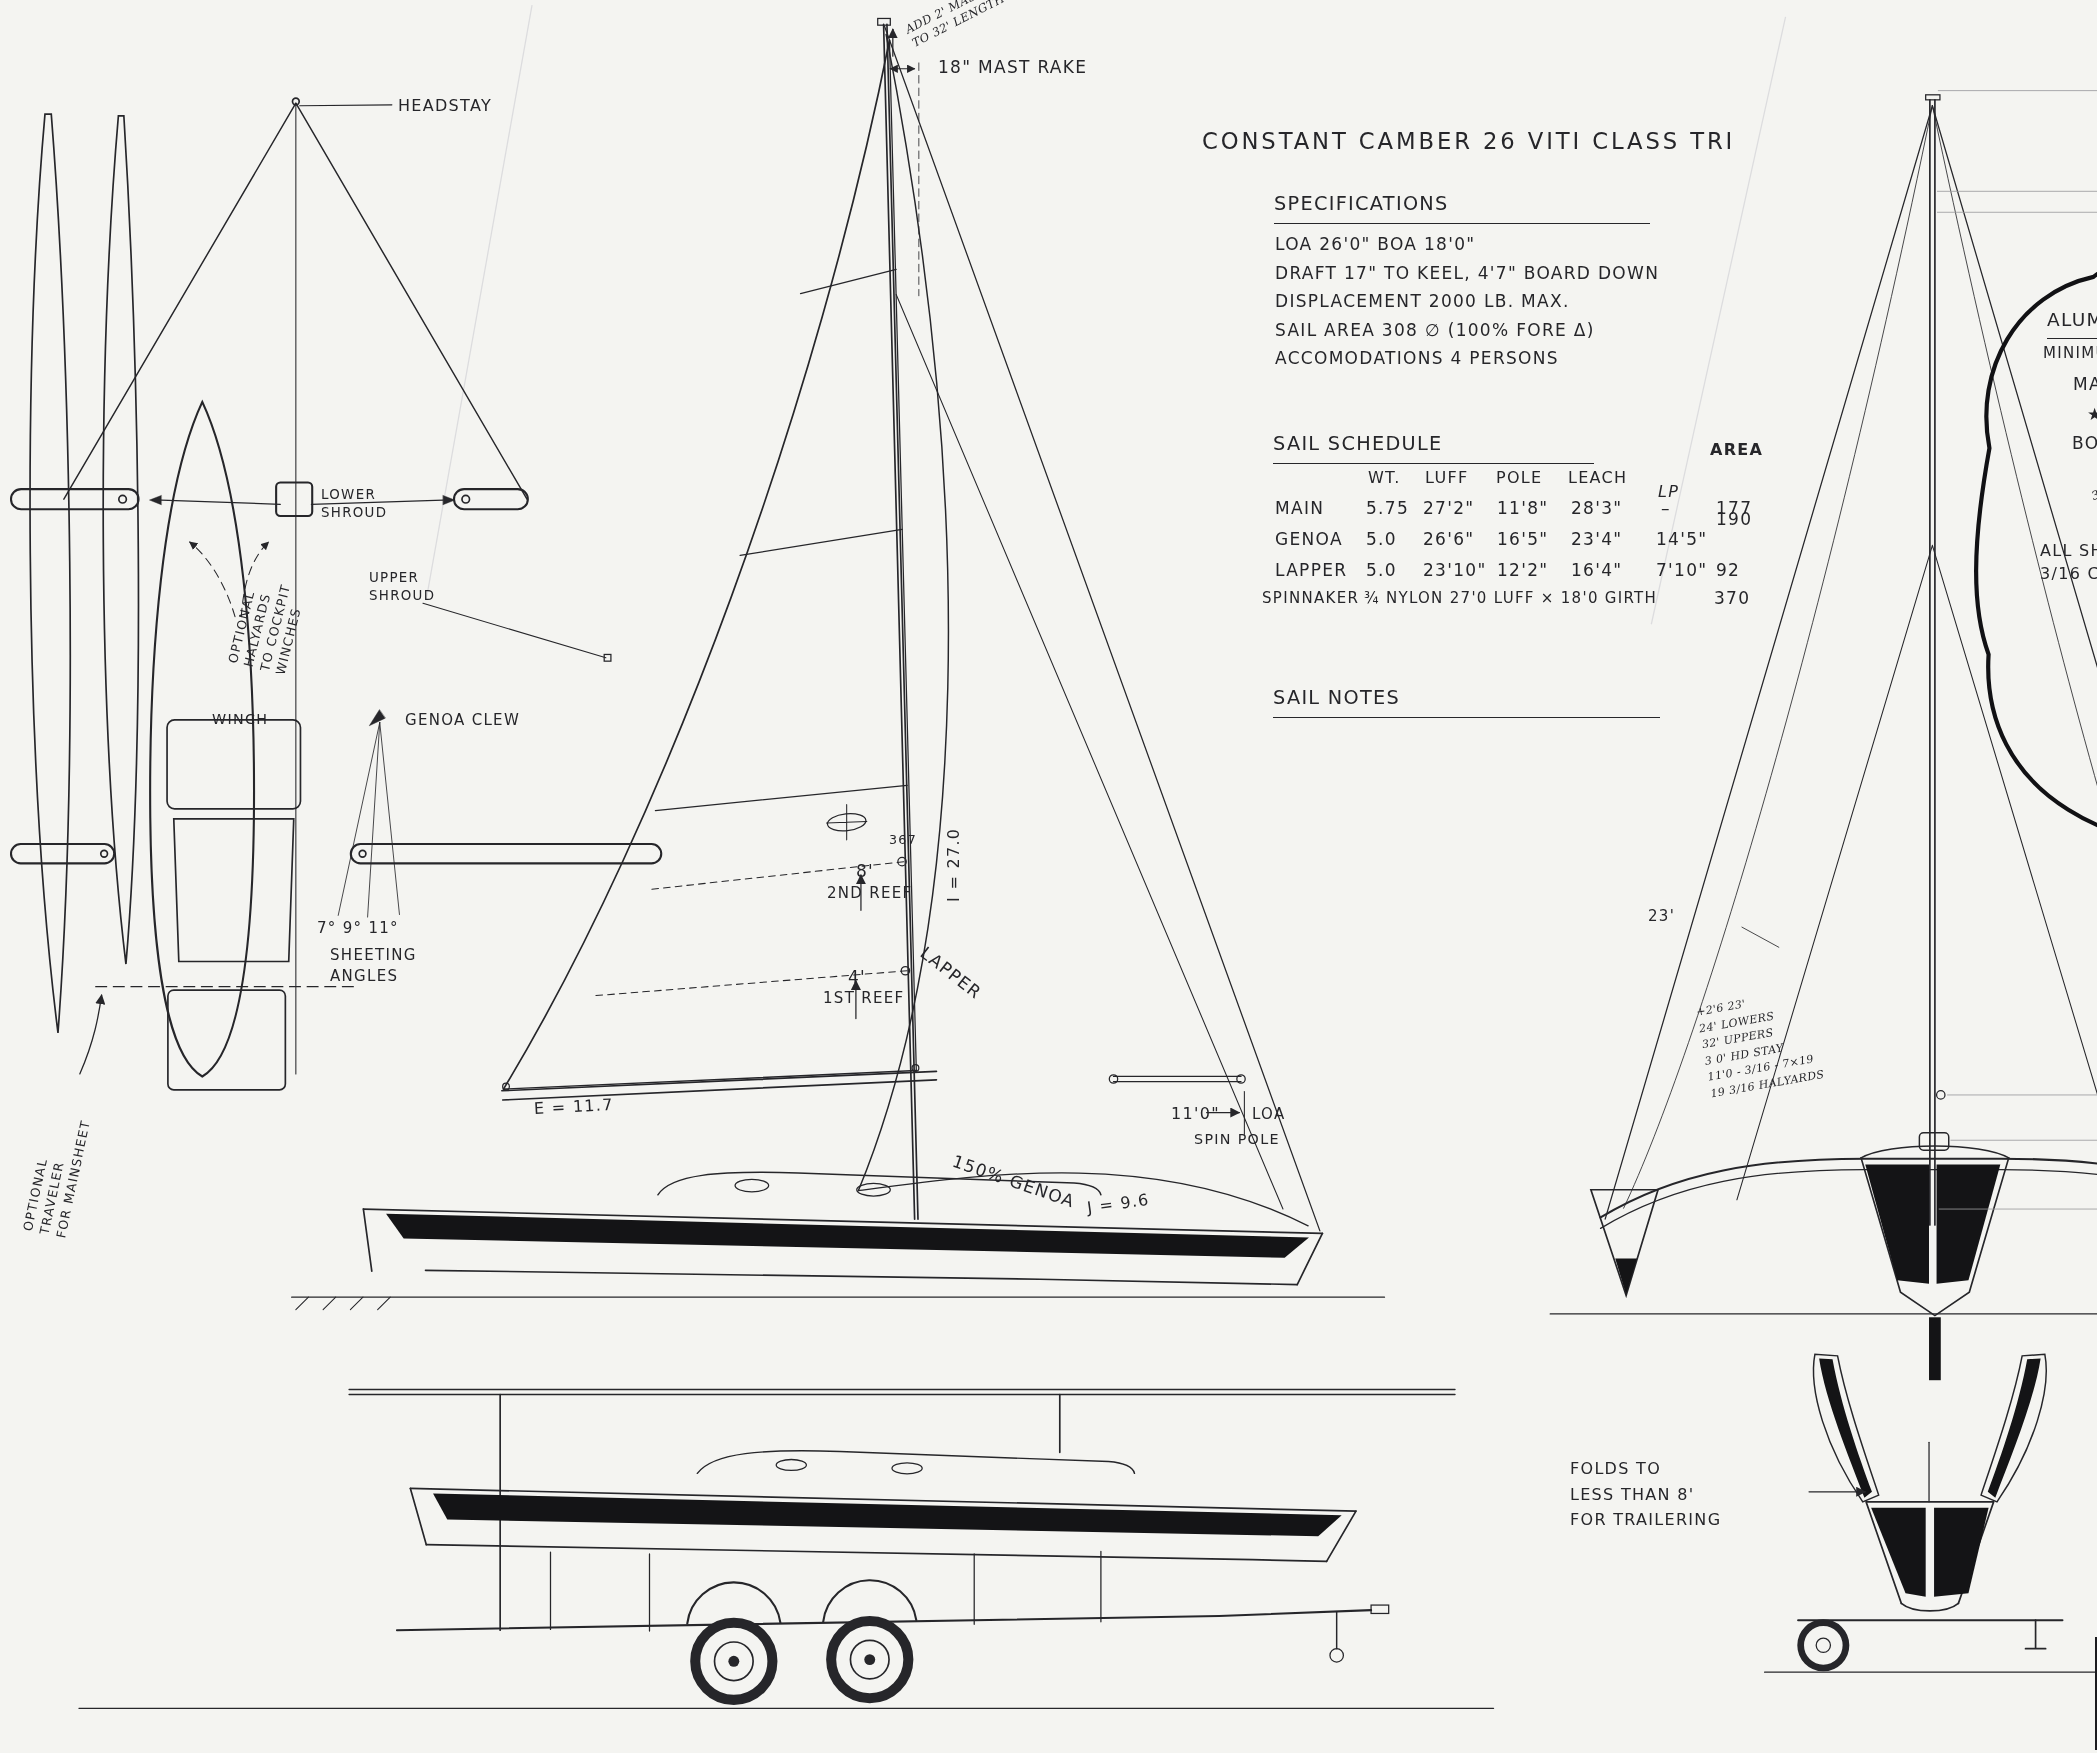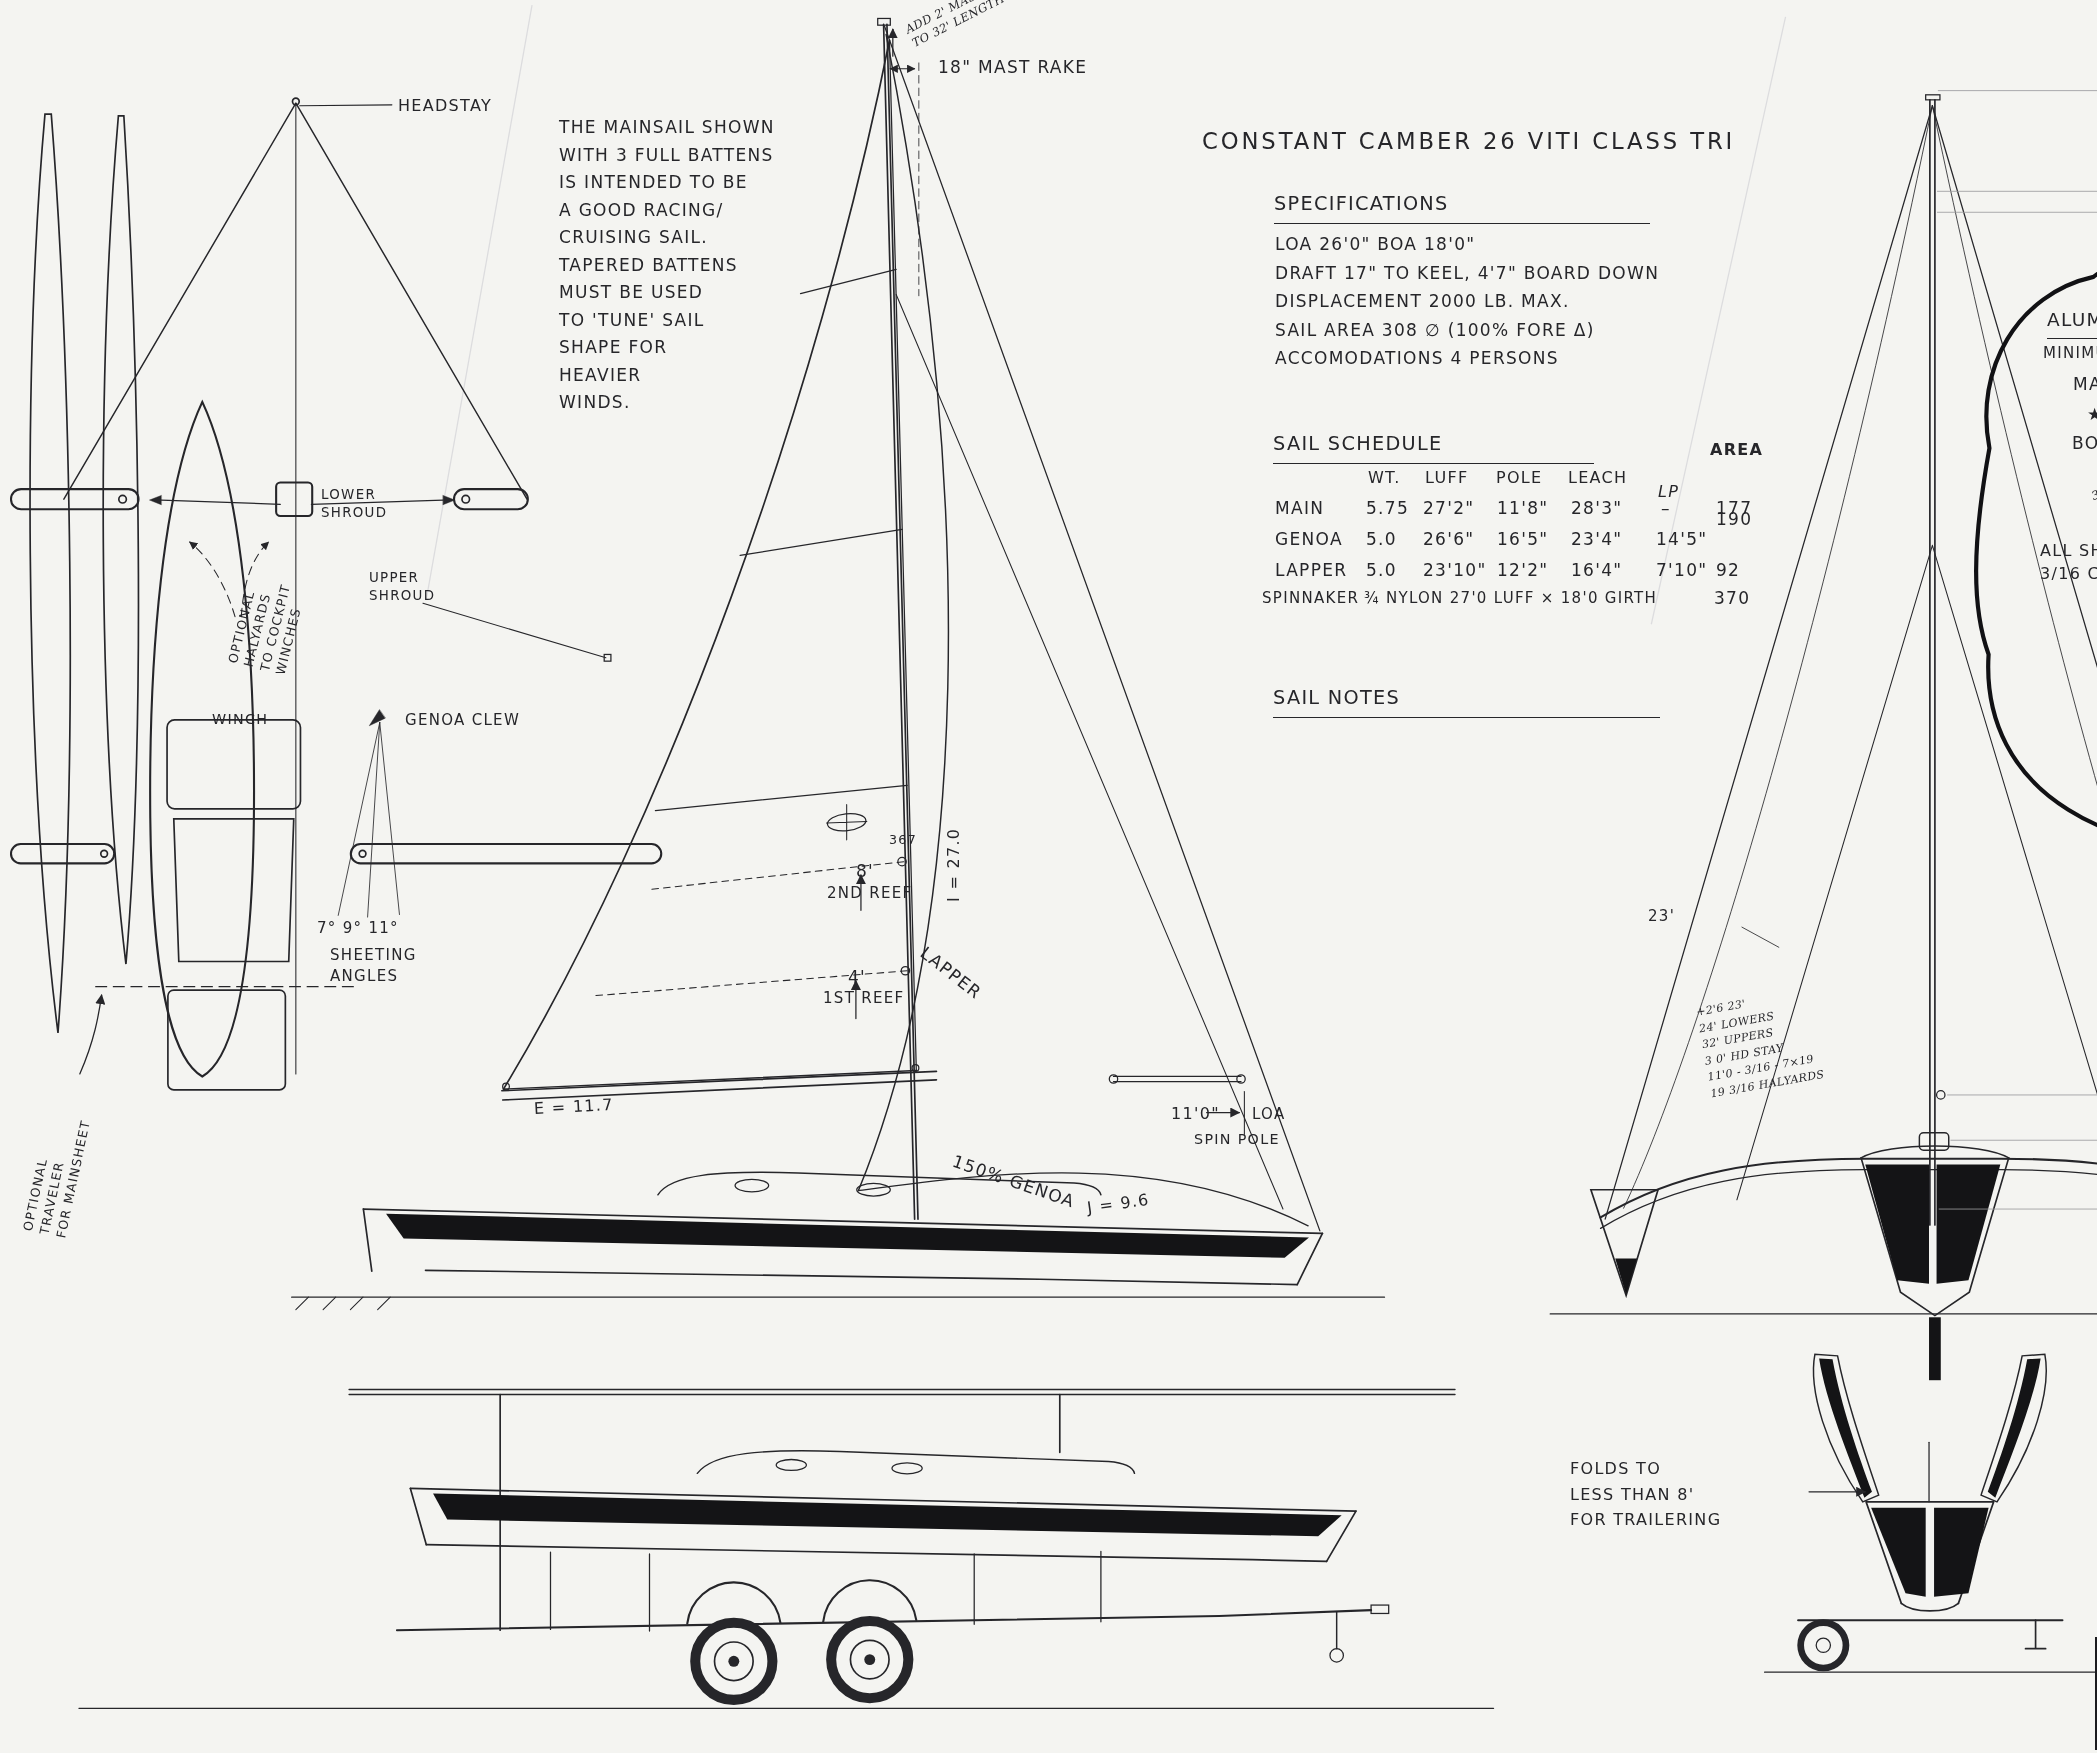--- a/index.html
+++ b/index.html
@@ -220,31 +220,20 @@
     <path d="M5572,3652 C5620,3600 5680,3572 5724,3560"></path>
     <path d="M5578,3668 C5640,3618 5700,3592 5736,3580"></path>
     <path d="M5586,3690 C5650,3636 5712,3608 5744,3596"></path>
     <path d="M5566,3644 L5752,3562"></path>
         <path d="M5580,3700 L5758,3600"></path>
   </g>
 </svg>
 
 <div class="lbl s54" style="left:1202px;top:124px;letter-spacing:2.9px;">CONSTANT CAMBER 26 VITI CLASS TRI</div>
 
-<div class="lbl s40" style="left:559px;top:114px;line-height:1.62;">THE MAINSAIL SHOWN
-WITH 3 FULL BATTENS
-IS INTENDED TO BE
-A GOOD RACING/
-CRUISING SAIL.
-TAPERED BATTENS
-MUST BE USED
-TO 'TUNE' SAIL
-SHAPE FOR
-HEAVIER
-WINDS.</div>
 
 <div class="lbl s46 u" style="left:1274px;top:190px;padding-right:201px;">SPECIFICATIONS</div>
 <div class="lbl s40" style="left:1275px;top:230px;line-height:1.68;">LOA 26'0"    BOA 18'0"
 DRAFT 17" TO KEEL, 4'7" BOARD DOWN
 DISPLACEMENT 2000 LB. MAX.
 SAIL AREA 308 ∅ (100% FORE Δ)
 ACCOMODATIONS 4 PERSONS</div>
 
 <div class="lbl s46 u" style="left:1273px;top:430px;padding-right:151px;">SAIL SCHEDULE</div>
 <div class="lbl s38" style="left:1368px;top:466px;">WT.</div>

